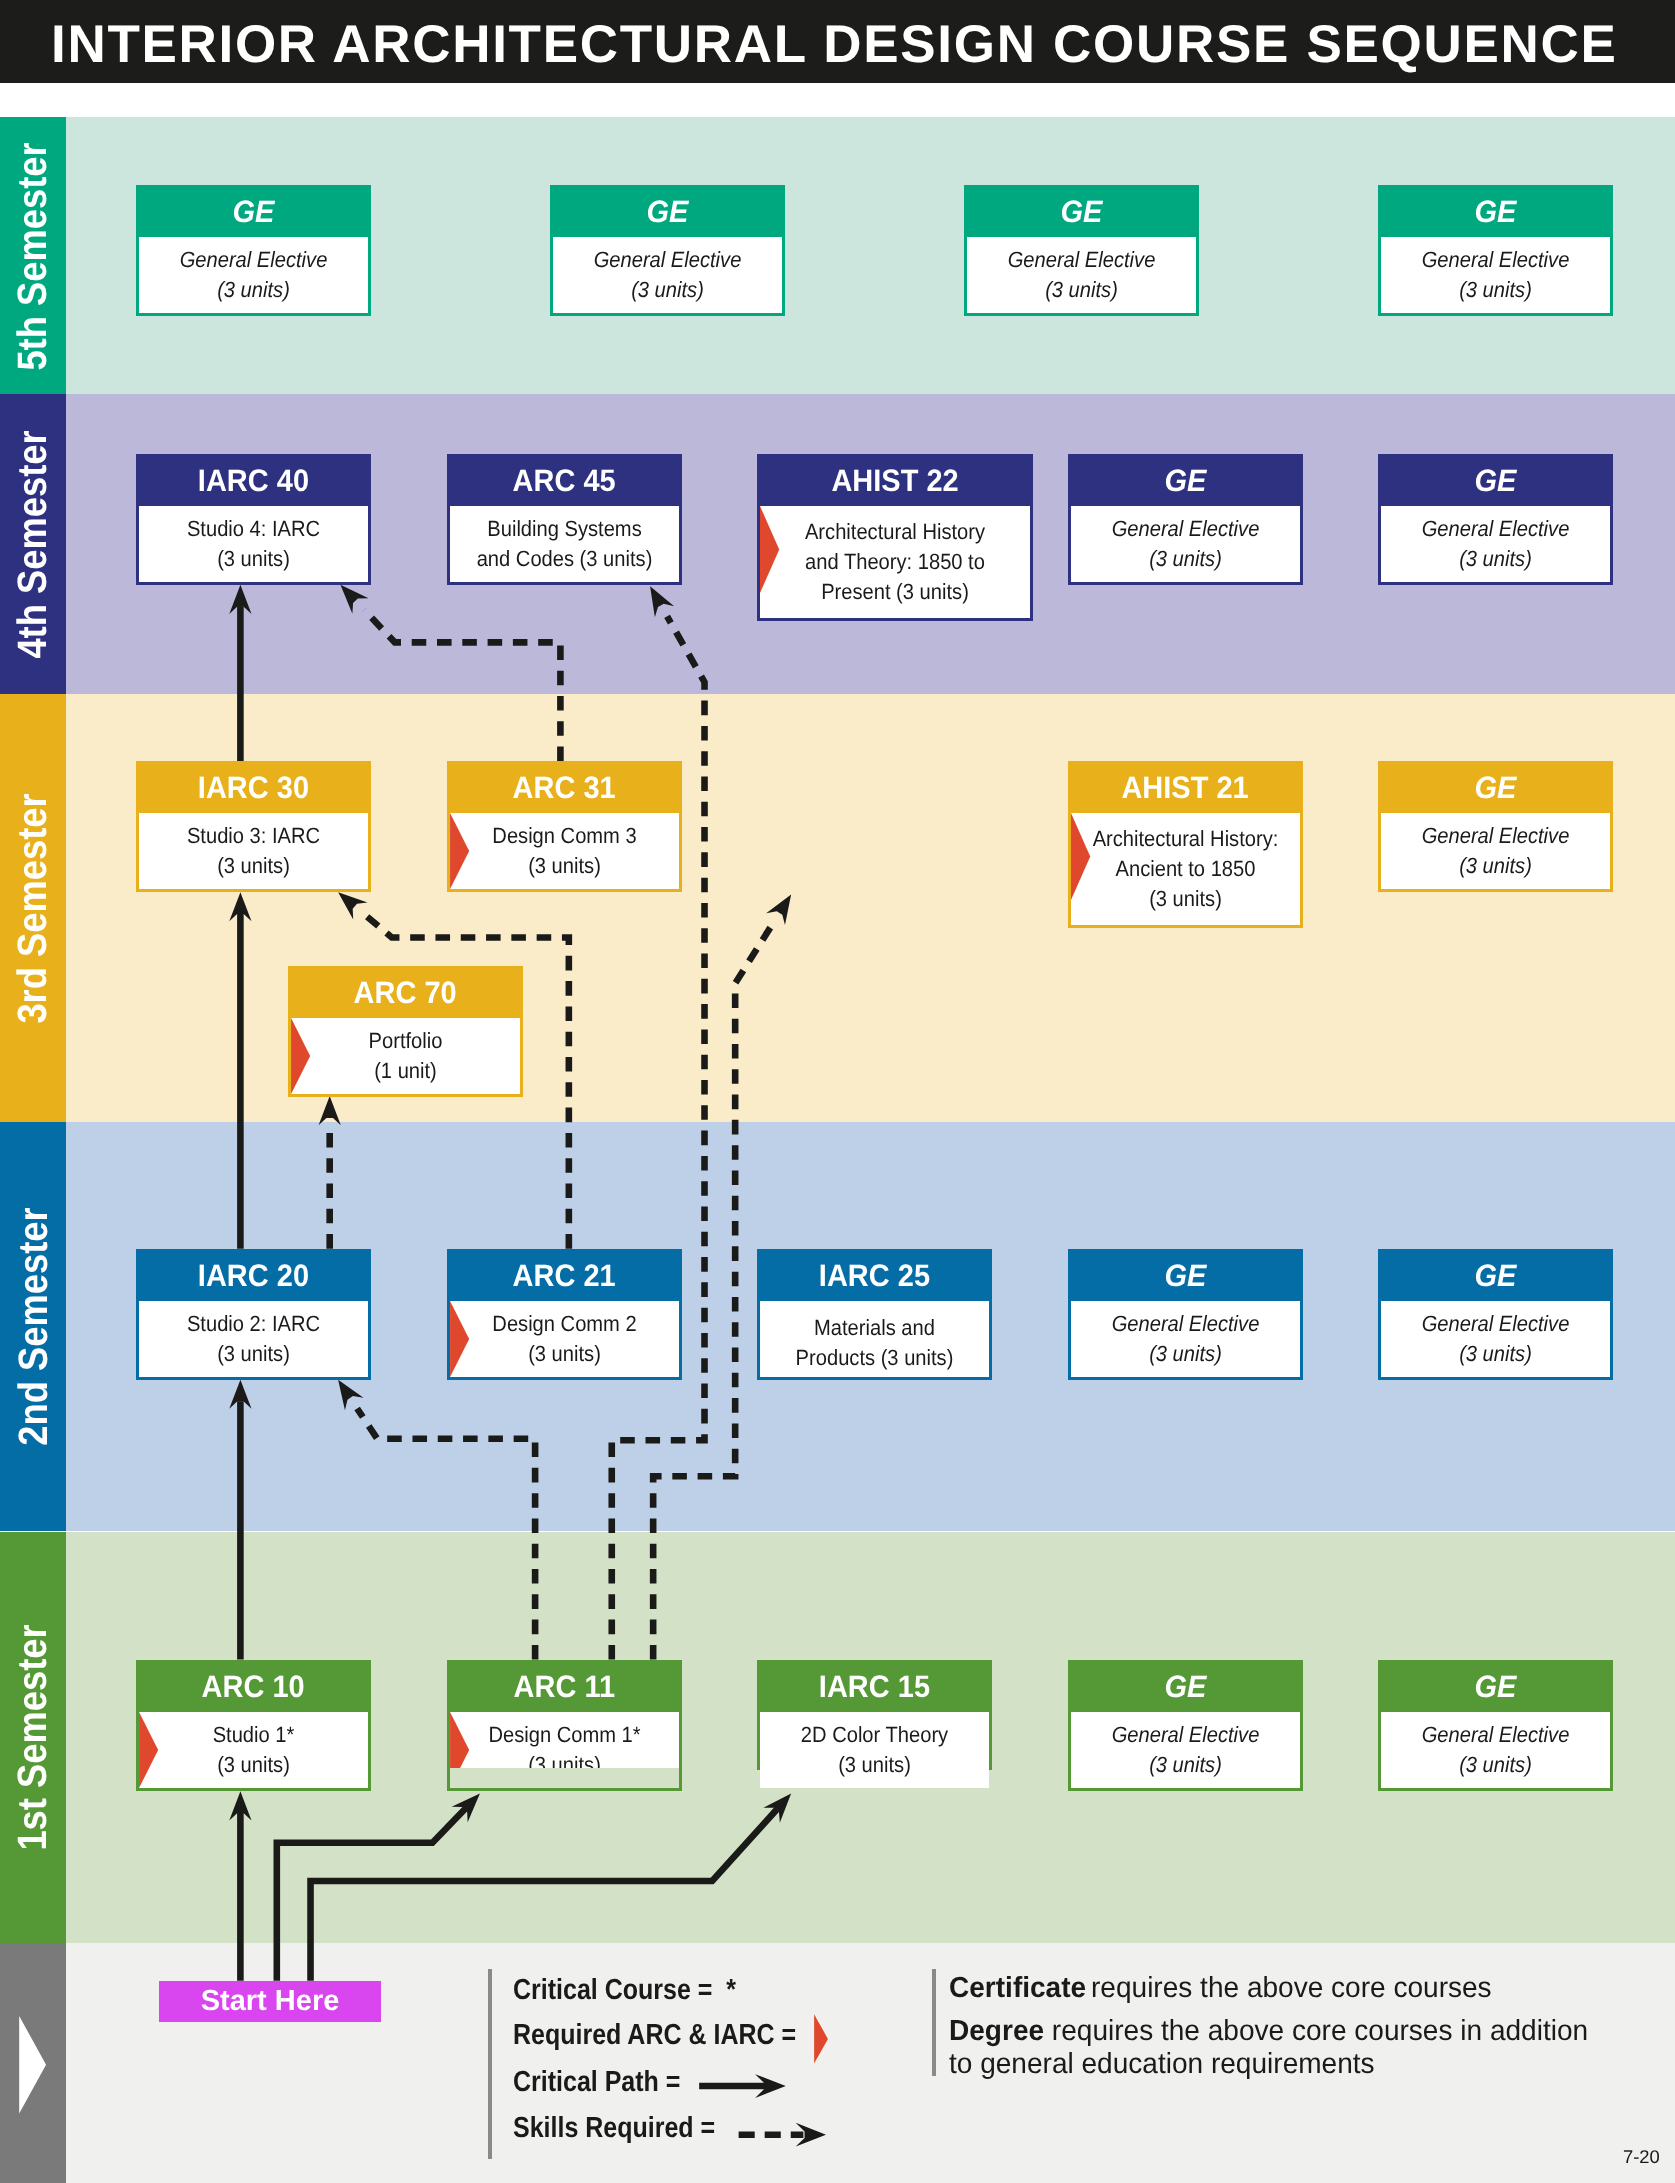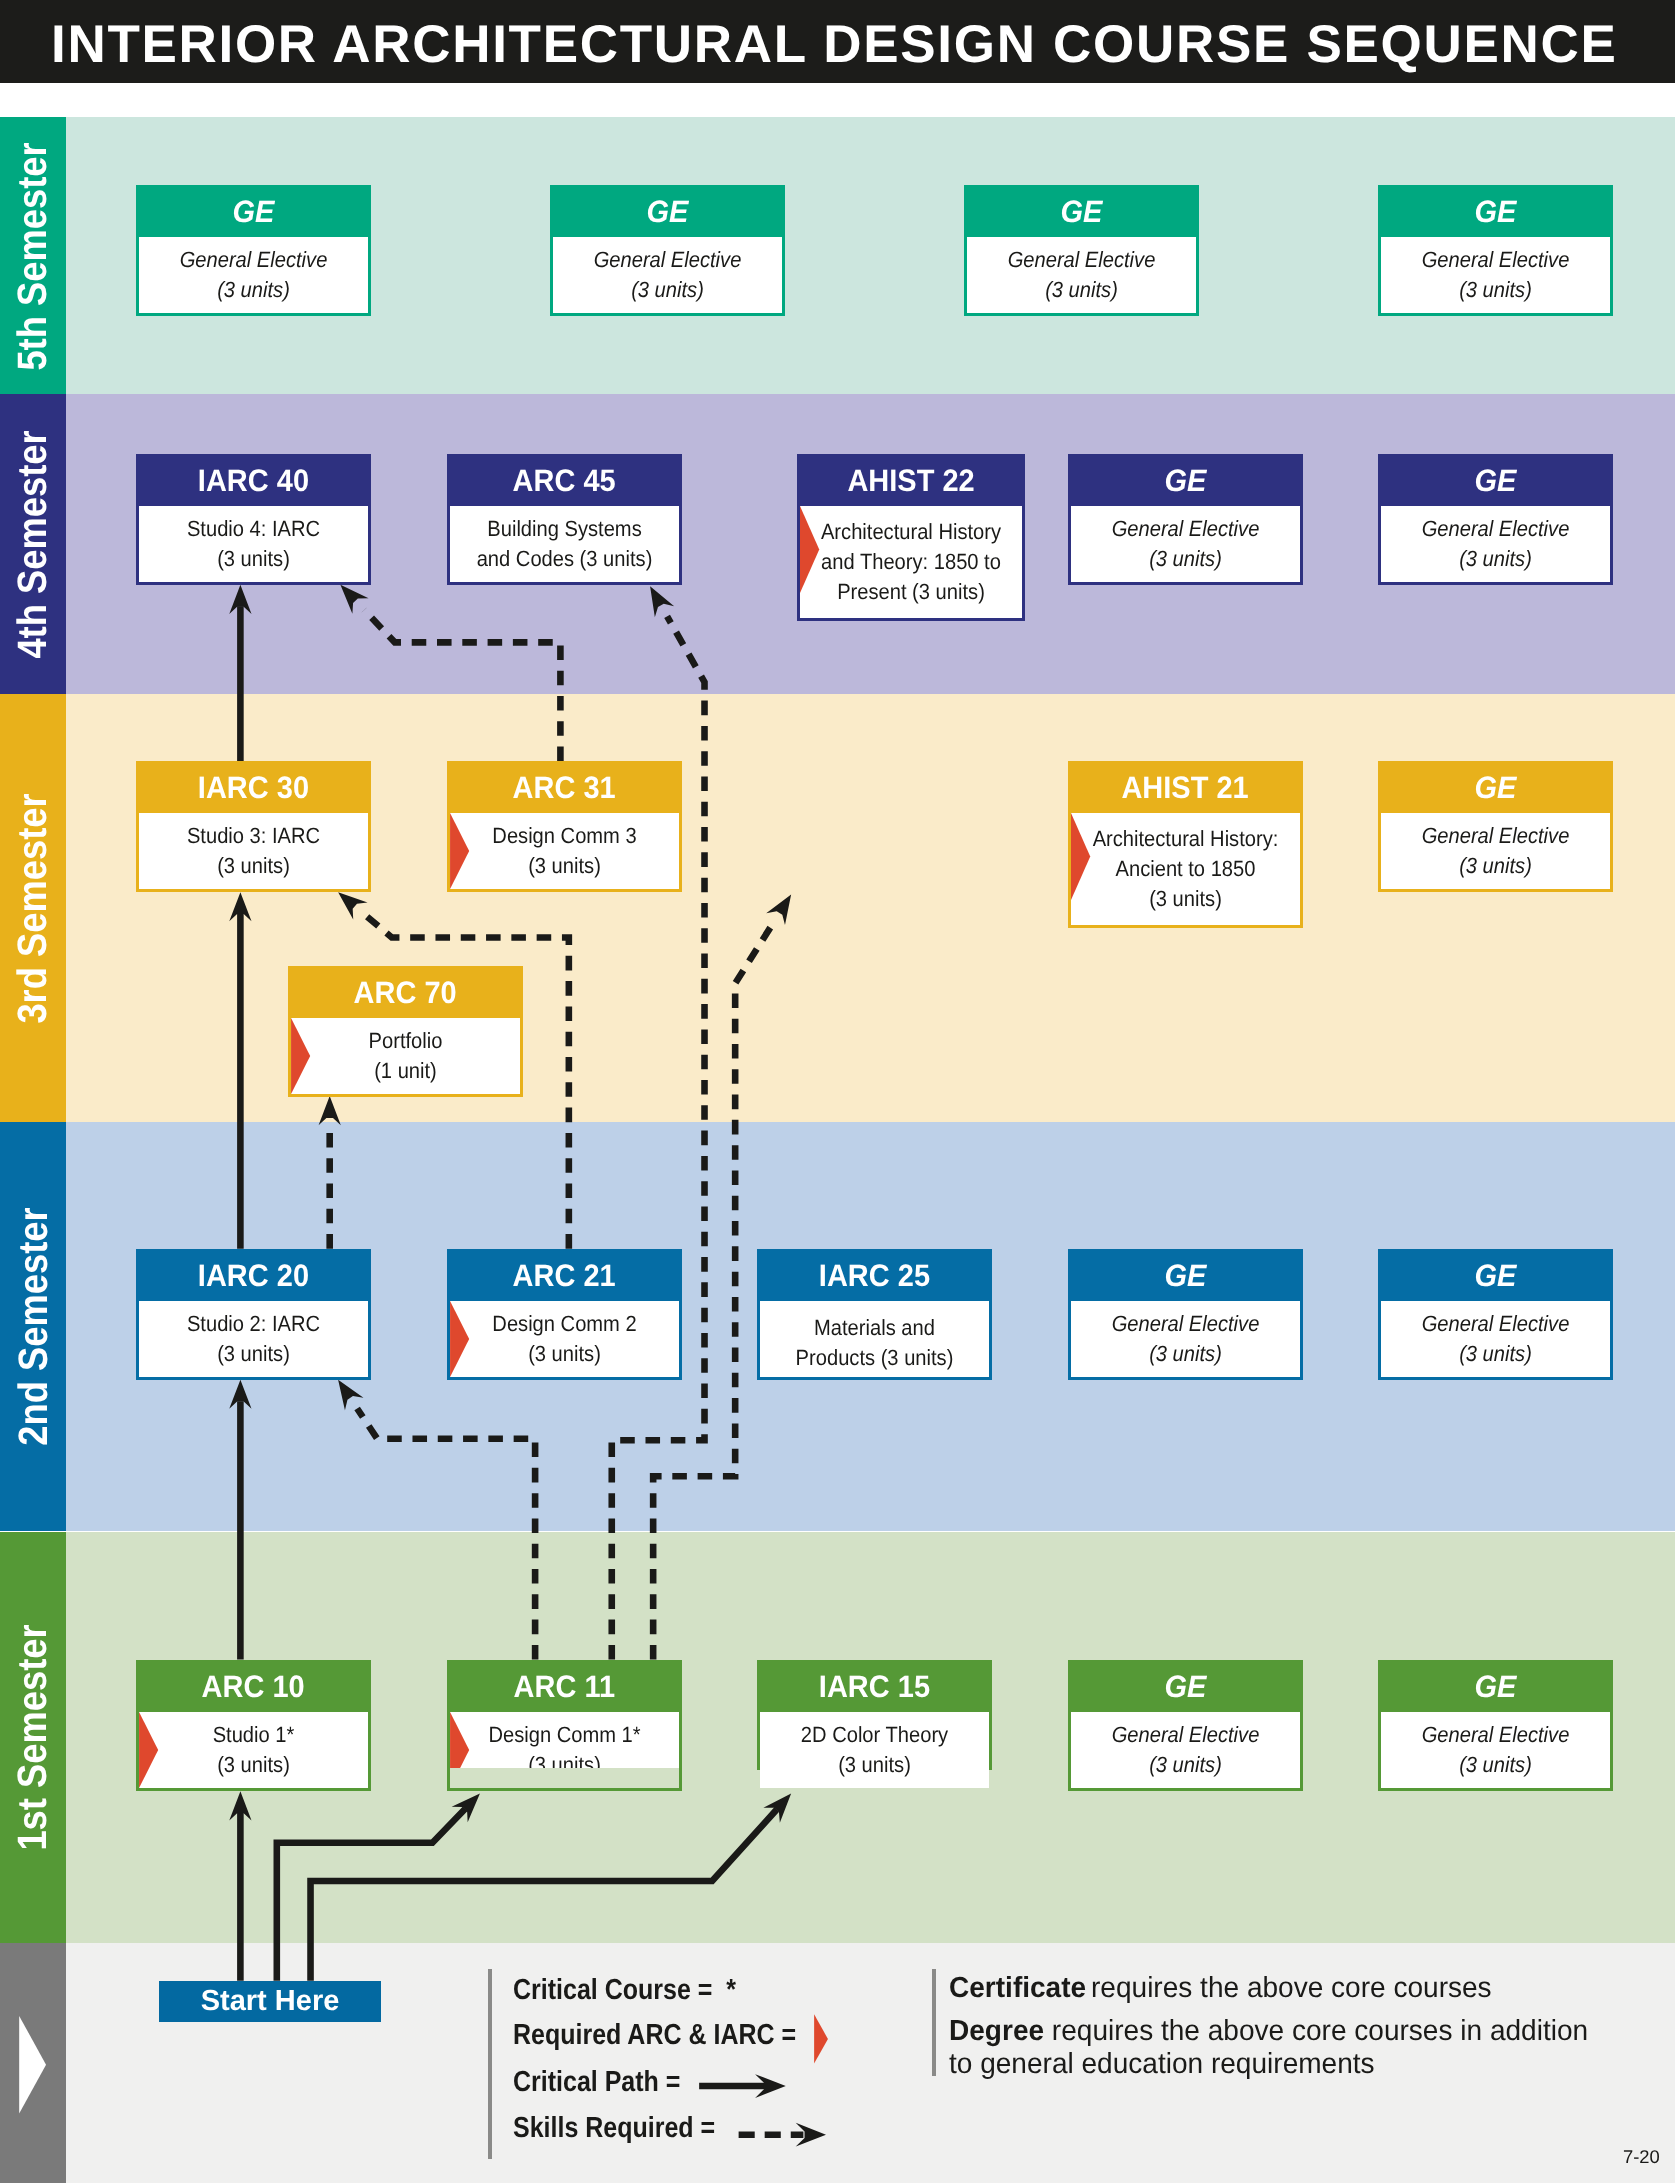--- a/index.html
+++ b/index.html
@@ -45,21 +45,21 @@
   .cbox.ge .hd{font-style:italic;}
   .cbox.ge .bd{font-style:italic;}
 
   .cbox.s5{border:3.1px solid #00a880;} .cbox.s5 .hd{background:#00a880;}
   .cbox.s4{border:3.1px solid #2e3180;} .cbox.s4 .hd{background:#2e3180;}
   .cbox.s3{border:3.1px solid #e8b11b;} .cbox.s3 .hd{background:#e8b11b;}
   .cbox.s2{border:3.1px solid #056da5;} .cbox.s2 .hd{background:#056da5;}
   .cbox.s1{border:3.1px solid #559936;} .cbox.s1 .hd{background:#559936;}
 
   
-  .starthere{position:absolute;background:#0369a1;color:#ffffff;font-weight:700;font-size:29px;
+  .starthere{position:absolute;background:#d946ef;color:#ffffff;font-weight:700;font-size:29px;
      display:flex;align-items:center;justify-content:center;}
 
   
   .legend-rule{position:absolute;background:#8a8a88;}
   .lgrow{position:absolute;white-space:nowrap;font-weight:700;font-size:29px;color:#1a1a18;}
   .lgrow span{display:inline-block;transform:scaleX(0.862);transform-origin:0 50%;}
   .lgrow2{position:absolute;white-space:nowrap;font-size:29px;color:#1a1a18;}
   .lgrow2 b{font-weight:700;}
   .lgrow2>div,.lgrow2>b,.lgrow2>span{display:inline-block;transform:scaleX(0.967);transform-origin:0 50%;}
   .lgrow2>div{display:block;}
@@ -189,21 +189,21 @@
 </div>
 <div class="cbox s4" style="left:447px;top:454px;width:235px;height:131px;">
   <div class="hd" style="height:49px;line-height:48px;"><span>ARC 45</span></div>
   <div class="bd" style="top:49px;height:76px;">
     <div class="txt" style="padding-top:8.3px;">
       <div>Building Systems</div>
       <div>and Codes (3 units)</div>
     </div>
   </div>
 </div>
-<div class="cbox s4" style="left:757px;top:454px;width:228px;height:167px;margin-left:40px;">
+<div class="cbox s4" style="left:757px;top:454px;width:276px;height:167px;">
   <div class="hd" style="height:49px;line-height:48px;"><span>AHIST 22</span></div>
   <div class="bd" style="top:49px;height:112px;">
     <svg class="flag" width="20" height="87" viewBox="0 0 26 113" style="top:0;left:0;">
           <path d="M0 0 L25 56.5 L0 113 Z" fill="#df482d"></path>
         </svg>
     <div class="txt" style="padding-top:11px;">
       <div>Architectural History</div>
       <div>and Theory: 1850 to</div>
       <div>Present (3 units)</div>
     </div>

